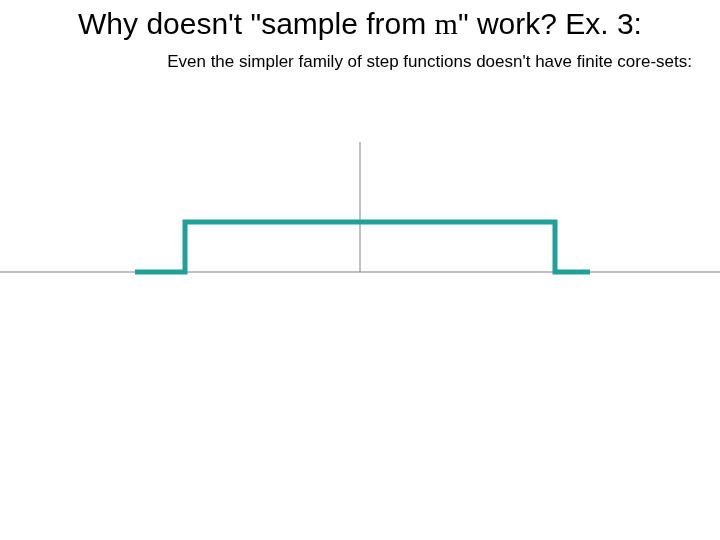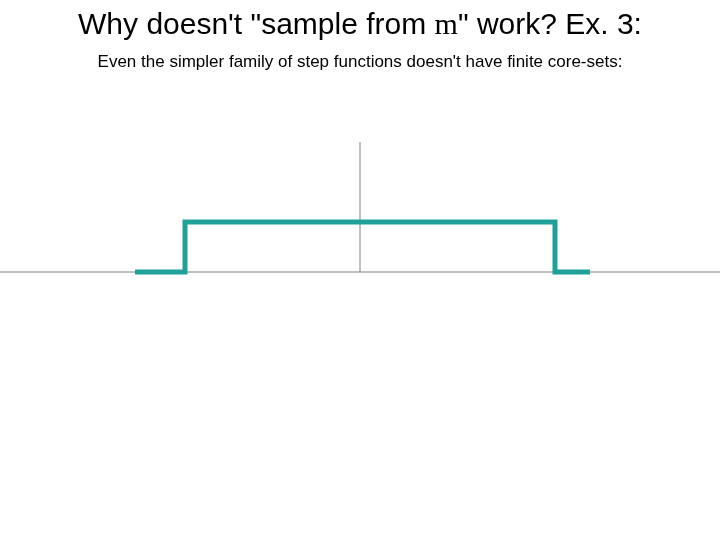--- a/index.html
+++ b/index.html
@@ -24,21 +24,21 @@
     padding: 6px 20px 0 20px;
     text-align: center;
     font-weight: normal;
   }
   .title .mu {
     font-family: "Times New Roman", Times, serif;
   }
   .body-text {
     font-size: 17px;
     padding: 10px 28px 0 28px;
-    text-align: center;
+    text-align: right;
     font-weight: normal;
   }
   .chart-area {
     position: absolute;
     left: 0;
     top: 142px;
     width: 720px;
     height: 170px;
   }
   .chart-area svg {

